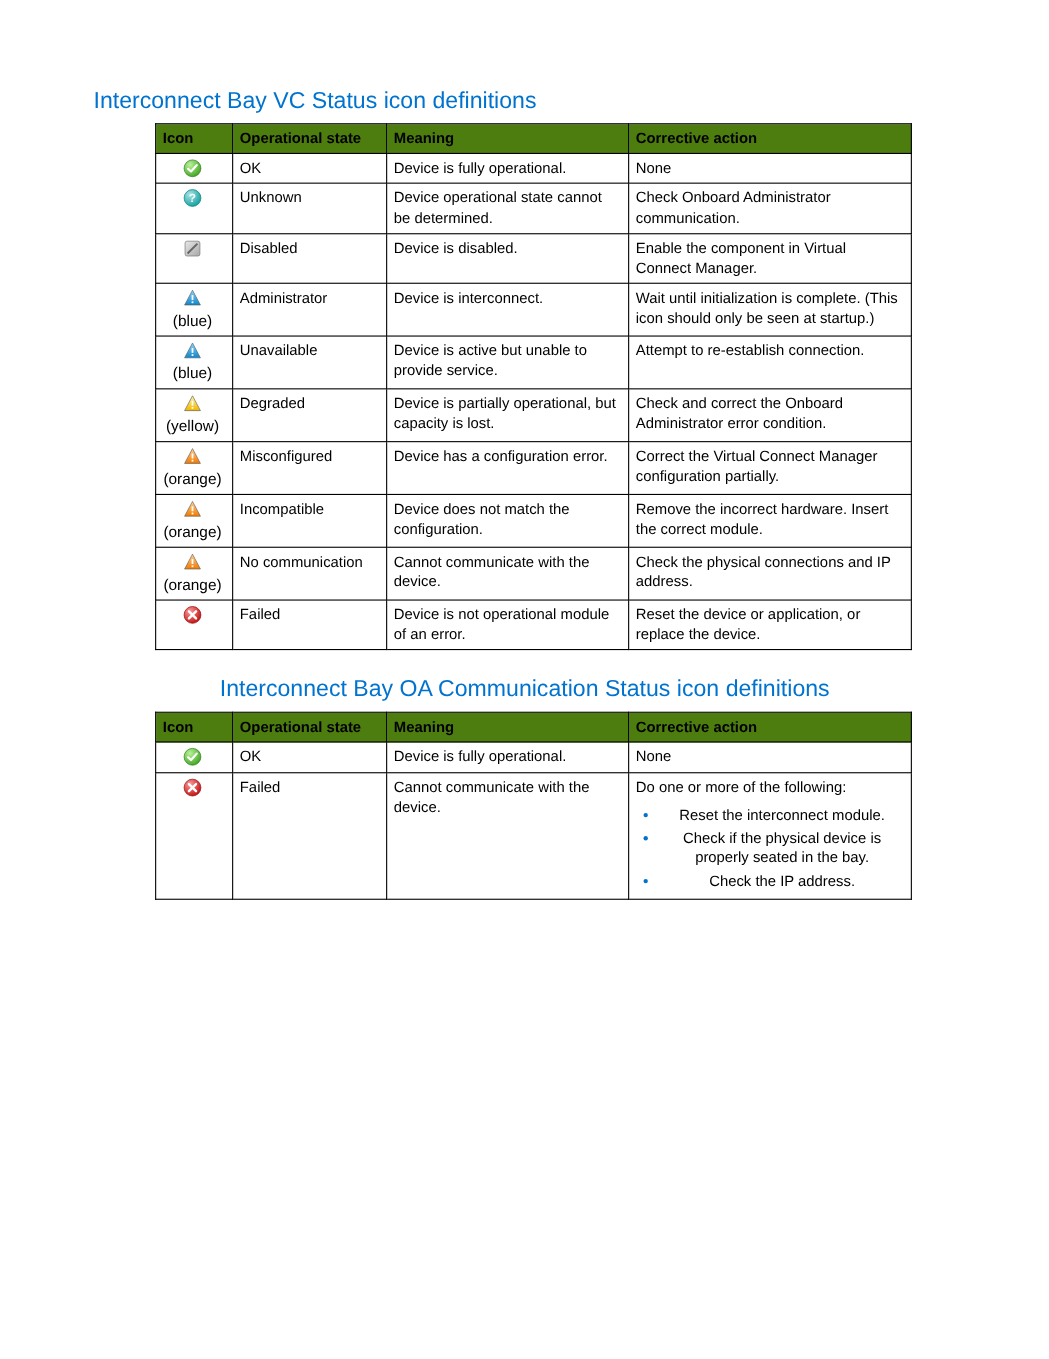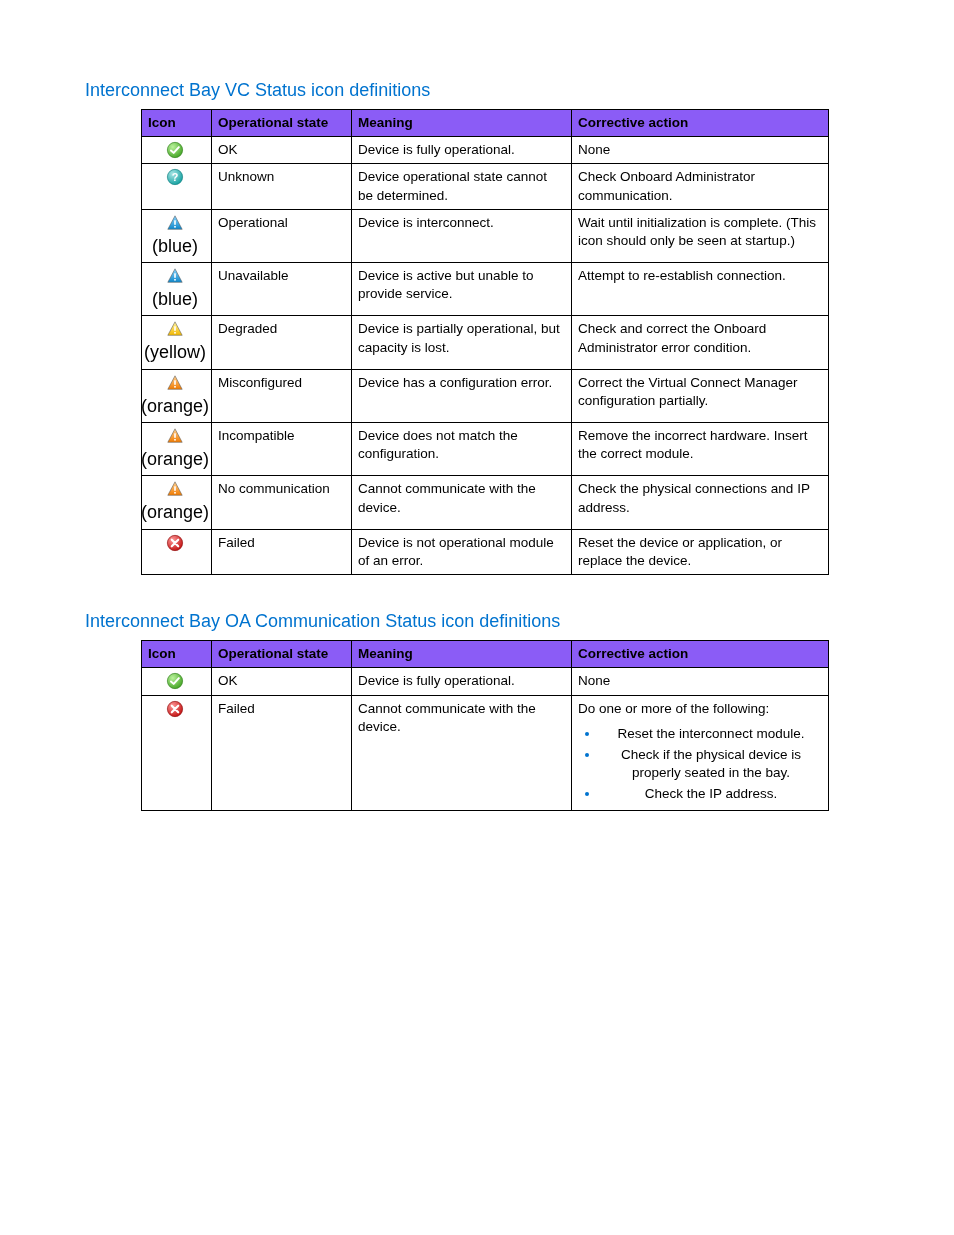--- a/index.html
+++ b/index.html
@@ -8,50 +8,50 @@
     color: #000;
     background: #fff;
     margin: 0;
     padding: 80px 85px 40px 85px;
     width: 954px;
     box-sizing: border-box;
   }
   h2.section-heading {
     font-family: "Trebuchet MS", "Segoe UI", Arial, sans-serif;
     font-weight: 400;
-    font-size: 18px;
+    font-size: 21px;
     color: #0073cf;
     margin: 0 0 8px 0;
   }
-  h2.section-heading.second { margin-top: 36px; }
+  h2.section-heading.second { margin-top: 24px; text-align: center; }
   table.defs {
     border-collapse: collapse;
     width: 687px;
     margin-left: 56px;
     table-layout: fixed;
   }
   table.defs th, table.defs td {
     border: 1px solid #000;
     padding: 4px 6px 4px 6px;
     vertical-align: top;
     text-align: left;
     font-size: 13.5px;
     line-height: 1.35;
   }
   table.defs th {
     font-weight: bold;
-    background: #8b5cf6;
+    background: #4d7c0f;
   }
   col.c-icon { width: 70px; }
   col.c-state { width: 140px; }
   col.c-meaning { width: 220px; }
   col.c-action { width: 257px; }
   .icon-cell { text-align: left; }
   .icon-wrap { display:flex; flex-direction:column; align-items:center; width:54px;}
-  .icon-label { font-size: 18px; margin-top:2px; }
+  .icon-label { font-size: 14px; margin-top:2px; }
   .ico { width:18px; height:18px; display:block; }
   ul.blue { margin: 6px 0 0 0; padding-left: 22px; text-align: center; }
   ul.blue li { margin: 0 0 2px 0; padding:0; }
   ul.blue li::marker { color:#0073cf; font-size:14px; }
 </style>
 </head>
 <body>
 
 <svg width="0" height="0" style="position:absolute">
   <defs>
@@ -132,29 +132,44 @@
         </td>
         <td>Unknown</td>
         <td>Device operational state cannot be determined.</td>
         <td>Check Onboard Administrator communication.</td>
       </tr>
       <tr>
         <td class="icon-cell">
           <div class="icon-wrap">
             <span>
               <svg class="ico" viewBox="0 0 20 20">
+                <rect x="2.5" y="2.5" width="15" height="15" rx="2" fill="url(#g-gray)" stroke="#777" stroke-width="0.7"></rect>
+                <line x1="5" y1="15" x2="15" y2="5" stroke="#666" stroke-width="2"></line>
+              </svg>
+            </span>
+          </div>
+        </td>
+        <td>Disabled</td>
+        <td>Device is disabled.</td>
+        <td>Enable the component in Virtual Connect Manager.</td>
+      </tr>
+      <tr>
+        <td class="icon-cell">
+          <div class="icon-wrap">
+            <span>
+              <svg class="ico" viewBox="0 0 20 20">
                 <path d="M10 2 L18 17 L2 17 Z" fill="url(#g-tri-blue)" stroke="#555" stroke-width="0.6"></path>
                 <rect x="9.1" y="7" width="1.8" height="5" fill="#fff"></rect>
                 <rect x="9.1" y="13.3" width="1.8" height="1.8" fill="#fff"></rect>
               </svg>
             </span>
             <span class="icon-label">(blue)</span>
           </div>
         </td>
-        <td>Operational</td>
+        <td>Administrator</td>
         <td>Device is interconnect.</td>
         <td>Wait until initialization is complete. (This icon should only be seen at startup.)</td>
       </tr>
       <tr>
         <td class="icon-cell">
           <div class="icon-wrap">
             <span>
               <svg class="ico" viewBox="0 0 20 20">
                 <path d="M10 2 L18 17 L2 17 Z" fill="url(#g-tri-blue)" stroke="#555" stroke-width="0.6"></path>
                 <rect x="9.1" y="7" width="1.8" height="5" fill="#fff"></rect>

